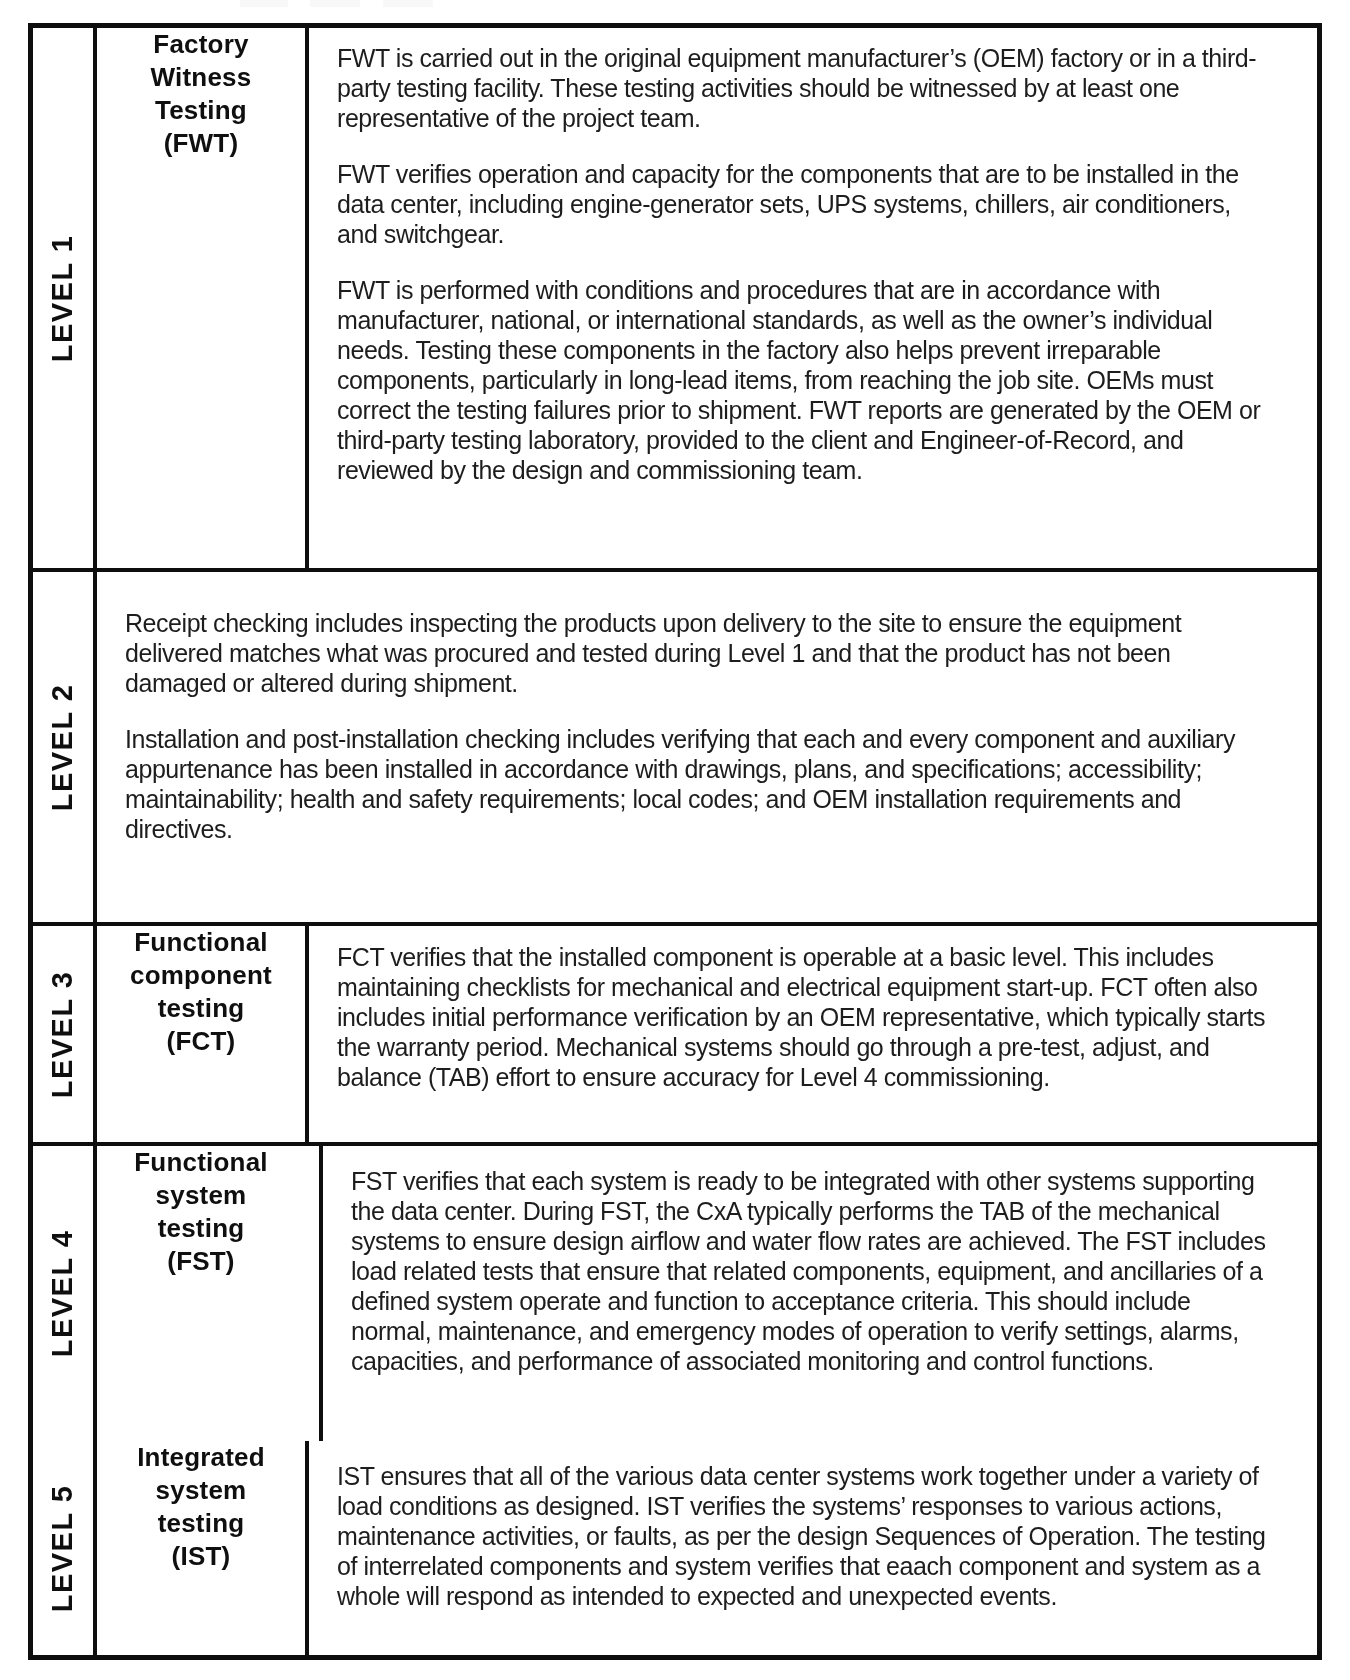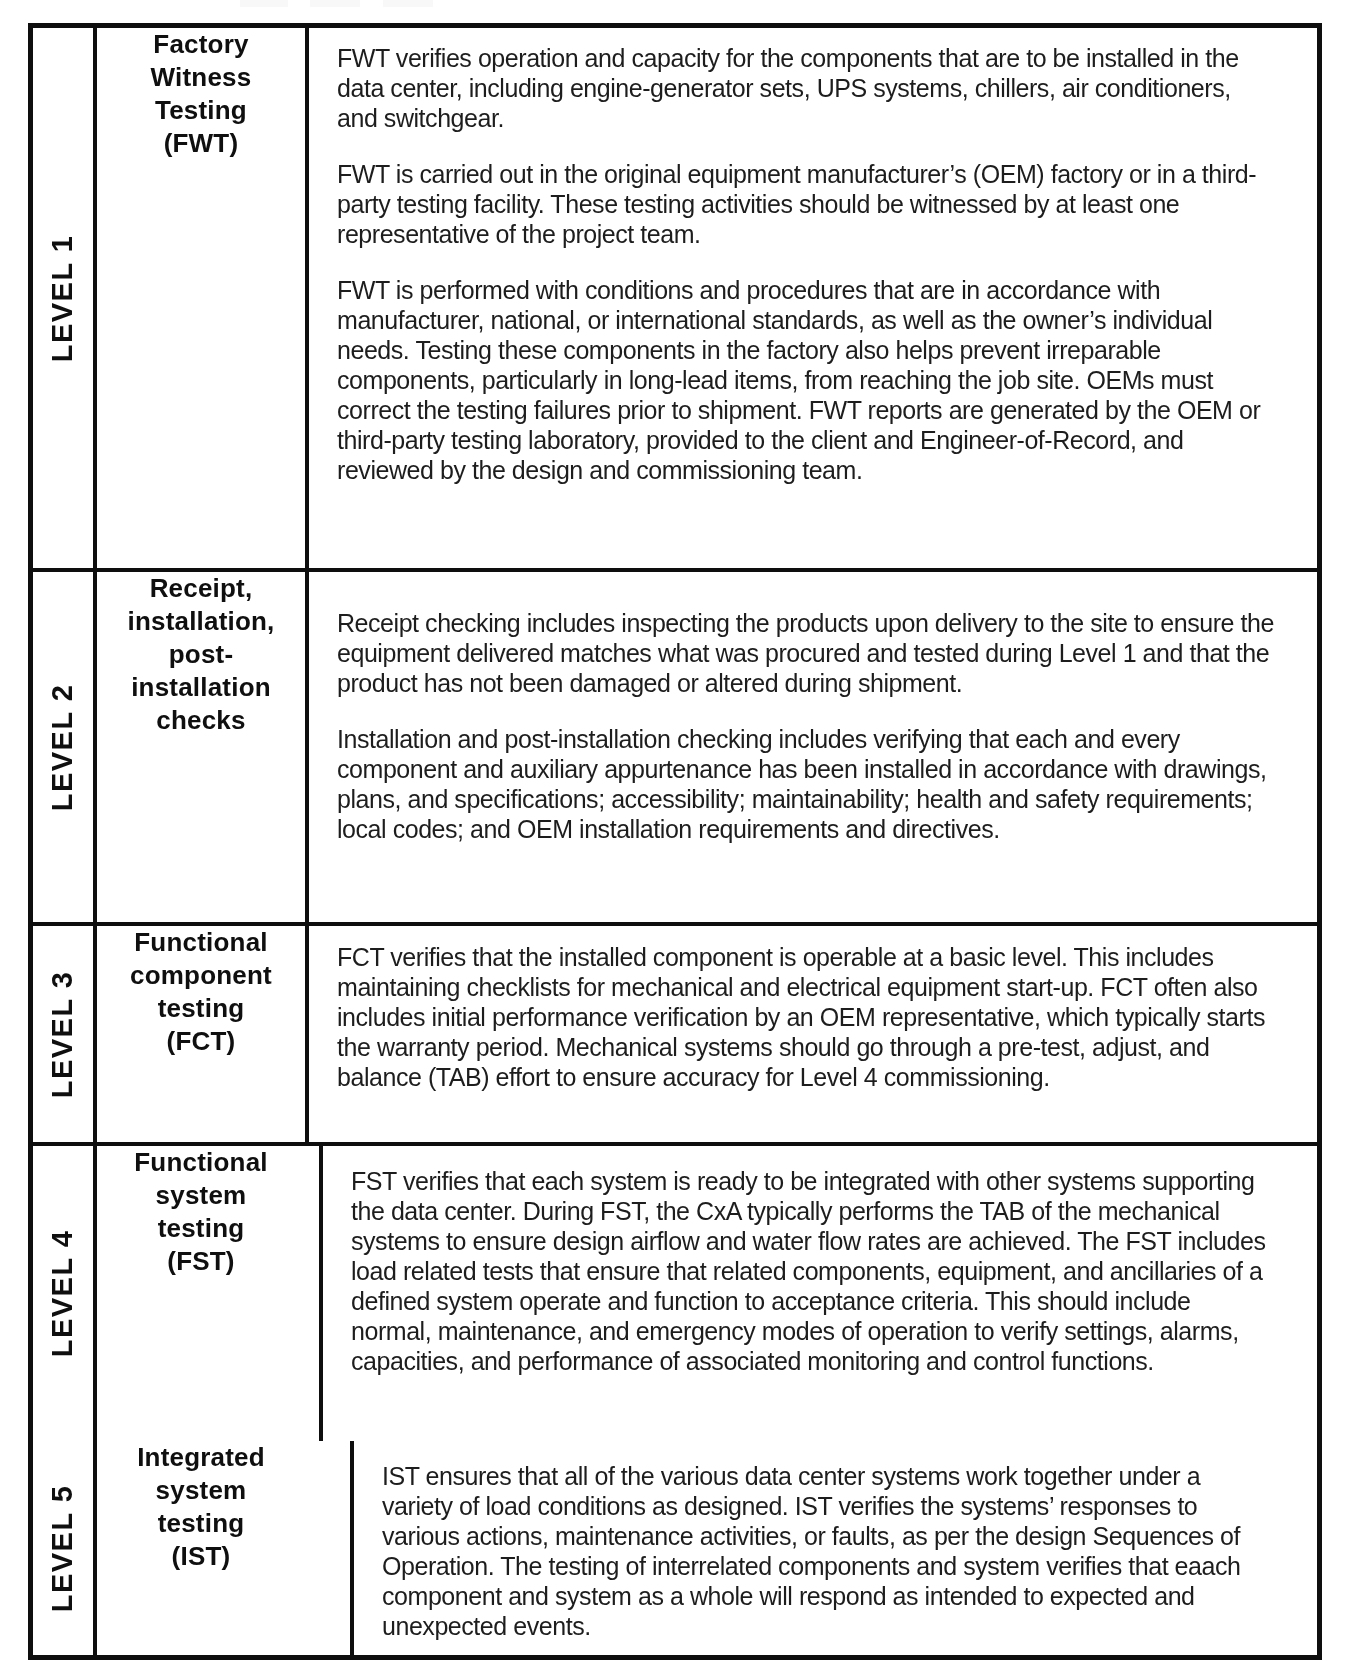--- a/index.html
+++ b/index.html
@@ -90,21 +90,21 @@
   }
   .cell-desc {
     flex: 1;
     border-left: 4px solid #0e0e0e;
     padding: 15px 40px 0 28px;
     overflow: hidden;
   }
   .b2 .cell-desc { padding-top: 36px; }
   .b3 .cell-desc { padding-top: 16px; }
   .sr4 .cell-desc { padding-top: 20px; margin-left: 14px; }
-  .sr5 .cell-desc { padding-top: 20px; margin-left: 45px; }
+  .sr5 .cell-desc { padding-top: 20px; }
   .cell-desc p {
     margin: 0 0 26px 0;
     font-size: 25px;
     line-height: 30px;
     letter-spacing: -0.45px;
     color: #1d1d1d;
   }
   .cell-desc p:last-child { margin-bottom: 0; }
 </style>
 </head>
@@ -120,36 +120,29 @@
     <div class="cell cell-level">
       <span class="level-text">LEVEL 1</span>
     </div>
     <div class="cell cell-name">
       <div class="name-text">Factory
 Witness
 Testing
 (FWT)</div>
     </div>
     <div class="cell cell-desc">
+        <p>FWT is carried out in the original equipment manufacturer’s (OEM) factory or in a third-party testing facility. These testing activities should be witnessed by at least one representative of the project team.</p>
         <p>FWT verifies operation and capacity for the components that are to be installed in the data center, including engine-generator sets, UPS systems, chillers, air conditioners, and switchgear.</p>
-        <p>FWT is carried out in the original equipment manufacturer’s (OEM) factory or in a third-party testing facility. These testing activities should be witnessed by at least one representative of the project team.</p>
         <p>FWT is performed with conditions and procedures that are in accordance with manufacturer, national, or international standards, as well as the owner’s individual needs. Testing these components in the factory also helps prevent irreparable components, particularly in long-lead items, from reaching the job site. OEMs must correct the testing failures prior to shipment. FWT reports are generated by the OEM or third-party testing laboratory, provided to the client and Engineer-of-Record, and reviewed by the design and commissioning team.</p>
       </div>
   </div>
 
   <div class="band b2">
     <div class="cell cell-level">
       <span class="level-text">LEVEL 2</span>
-    </div>
-    <div class="cell cell-name">
-      <div class="name-text">Receipt,
-installation,
-post-
-installation
-checks</div>
     </div>
     <div class="cell cell-desc">
         <p>Receipt checking includes inspecting the products upon delivery to the site to ensure the equipment delivered matches what was procured and tested during Level 1 and that the product has not been damaged or altered during shipment.</p>
         <p>Installation and post-installation checking includes verifying that each and every component and auxiliary appurtenance has been installed in accordance with drawings, plans, and specifications; accessibility; maintainability; health and safety requirements; local codes; and OEM installation requirements and directives.</p>
       </div>
   </div>
 
   <div class="band b3">
     <div class="cell cell-level">
       <span class="level-text">LEVEL 3</span>

